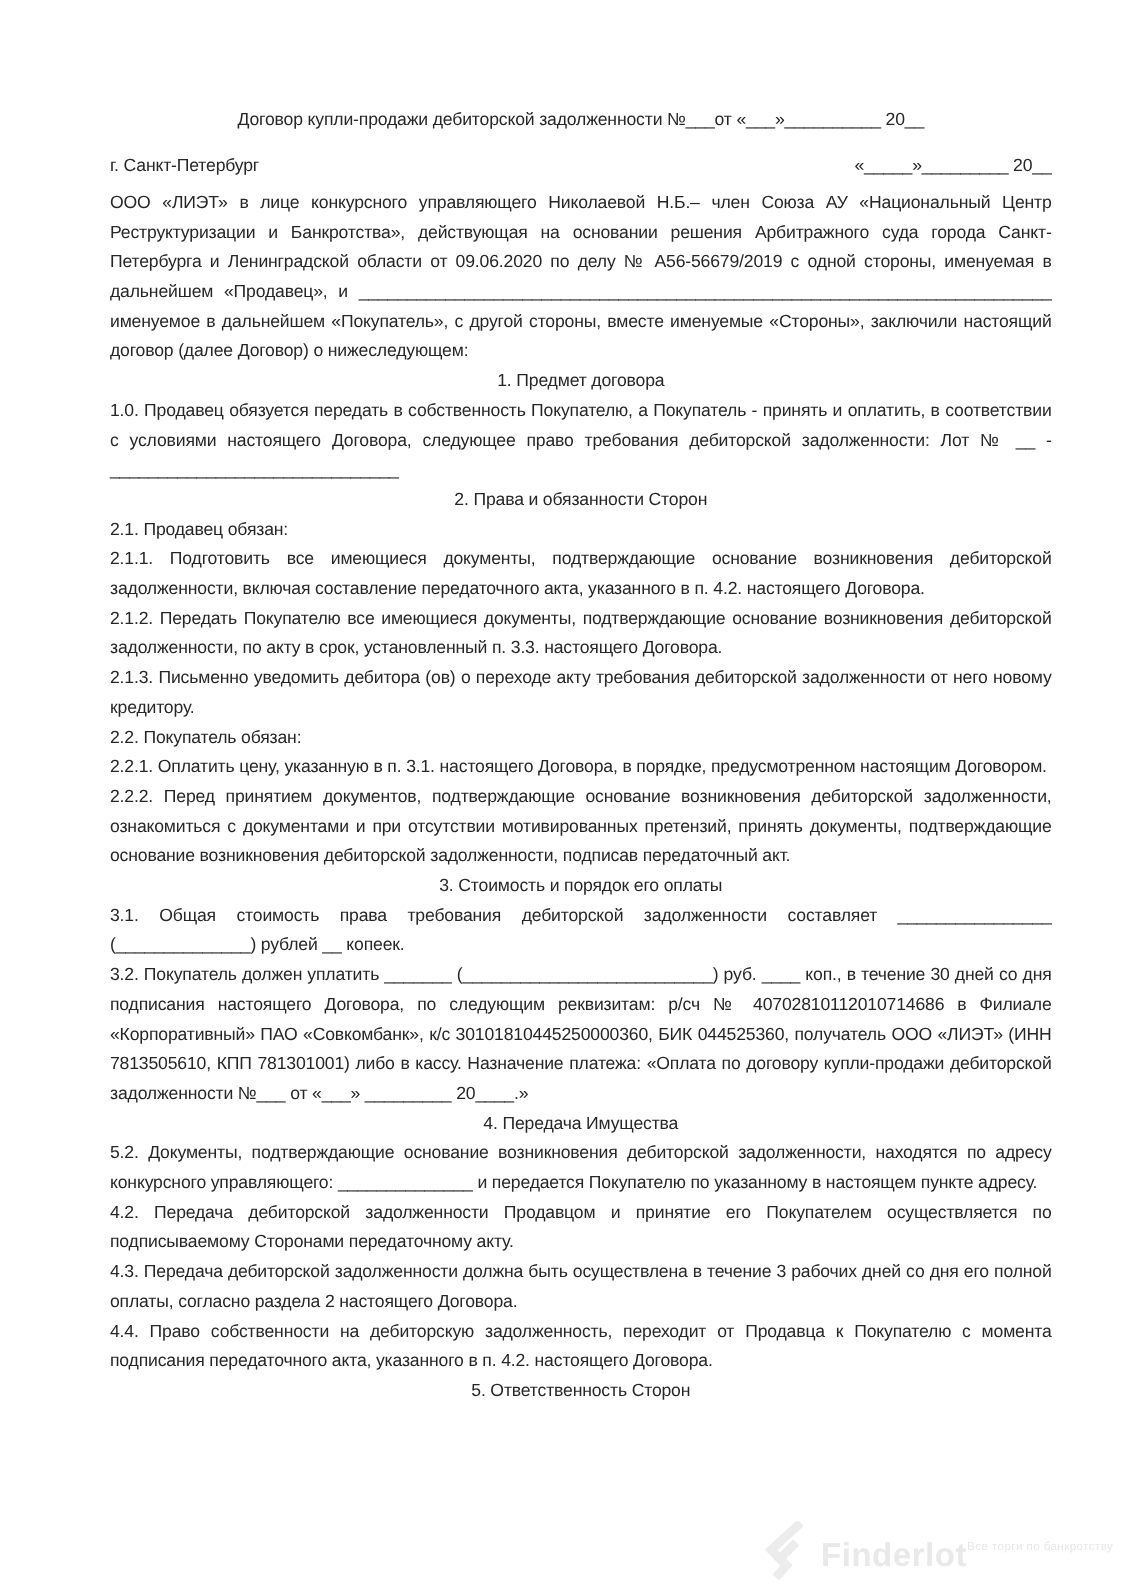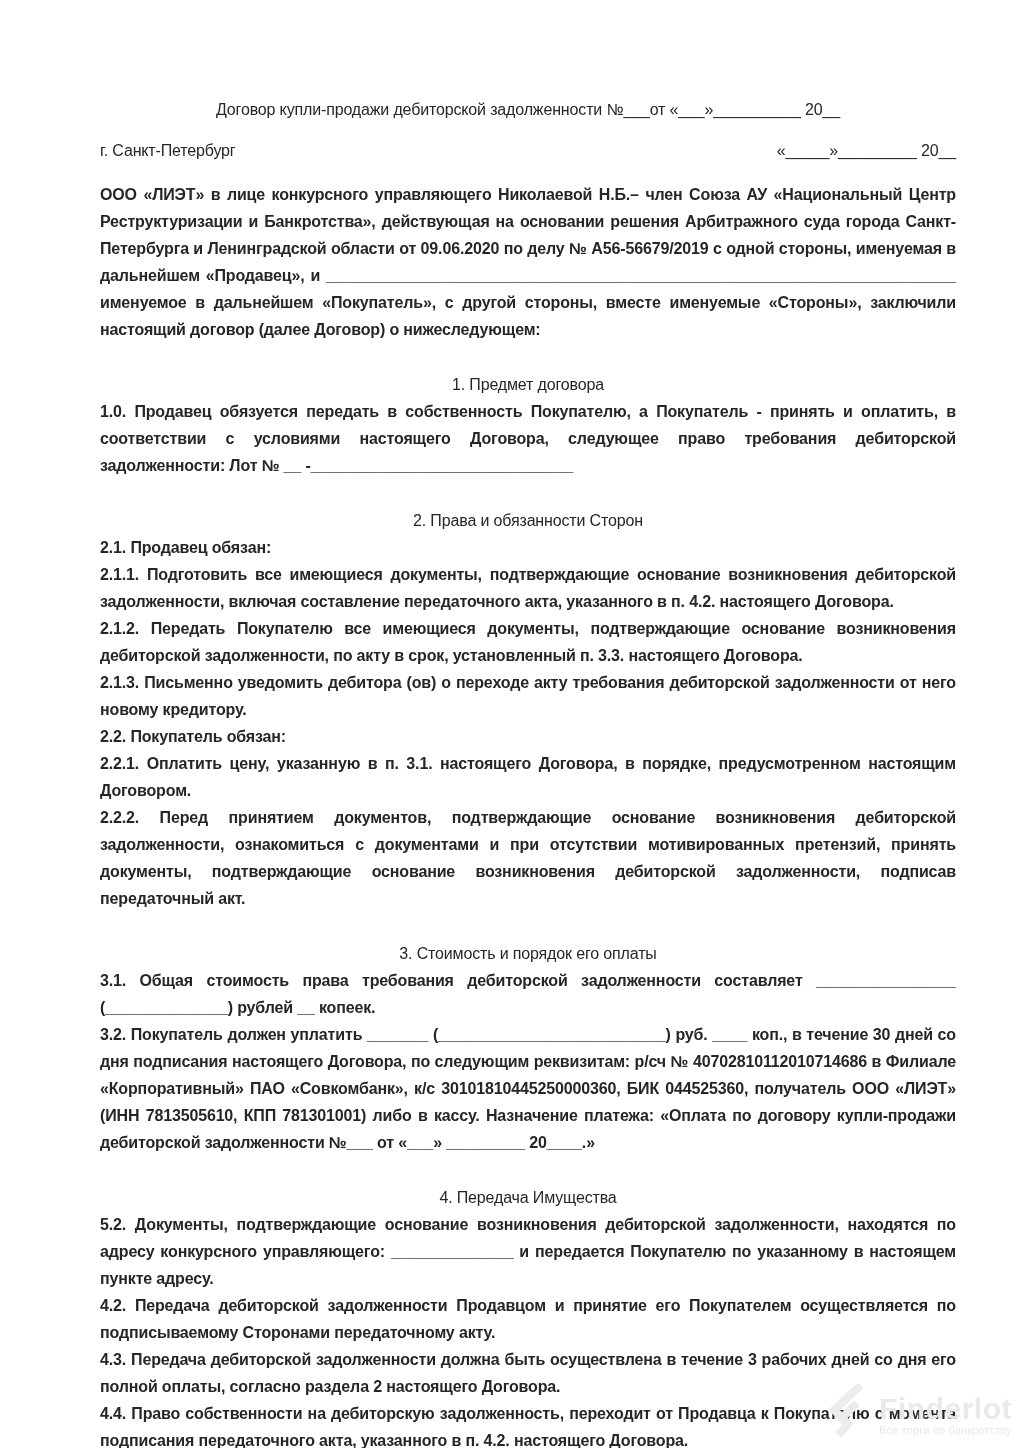--- a/index.html
+++ b/index.html
@@ -23,40 +23,38 @@
     width: 856px;
   }
   .doc-title {
     text-align: center;
     margin-bottom: 14px;
     white-space: nowrap;
   }
   .city-line {
     display: flex;
     justify-content: space-between;
-    margin-bottom: 17px;
+    margin-bottom: 7px;
   }
   .doc-body .para {
     text-align: justify;
-    font-weight: bold;
   }
   .doc-body .heading {
     text-align: center;
-    margin-top: 28px;
   }
   .watermark {
     position: absolute;
     right: 12px;
     bottom: 2px;
     display: flex;
     align-items: center;
     gap: 7px;
     user-select: none;
   }
-  .wm-text { display: flex; flex-direction: column; }
+  .wm-text { display: flex; flex-direction: row; }
   .wm-brand {
     font-size: 30px;
     line-height: 30px;
     font-weight: bold;
     color: #e9e9e9;
     letter-spacing: 0.5px;
   }
   .wm-tagline {
     font-size: 10.5px;
     line-height: 13px;

